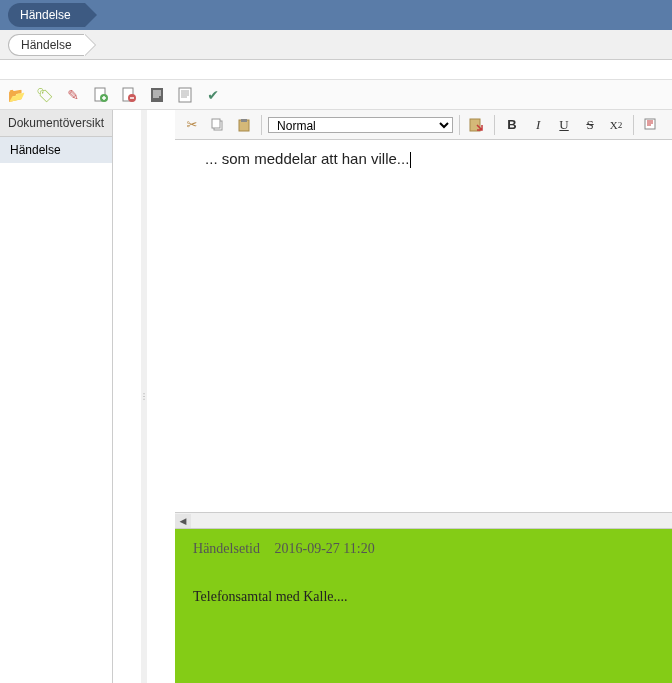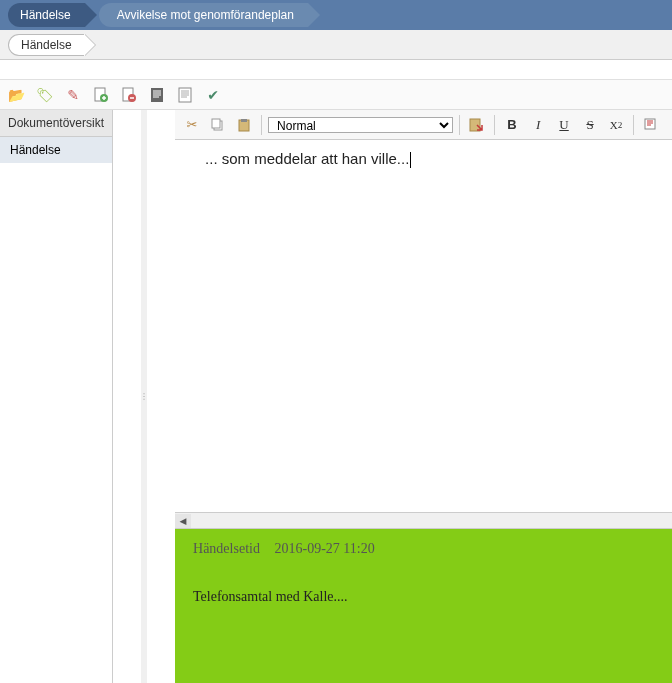--- a/index.html
+++ b/index.html
@@ -241,23 +241,20 @@
     .meta-row { margin-bottom: 2px; }
     .meta-label { display: inline-block; width: 78px; }
     .phone-text { margin-top: 32px; color: #222; }
   </style>
 </head>
 <body>
 
 <div class="top-breadcrumb">
   <div class="bc-item active">
     <span>Händelse</span>
-  </div>
-  <div class="bc-item secondary">
-    <span>Avvikelse mot genomförandeplan</span>
   </div>
 </div>
 
 <div class="sub-breadcrumb">
   <div class="sub-bc-item">
     <span>Händelse</span>
   </div>
 </div>
 
 <div class="blank-row"></div>

